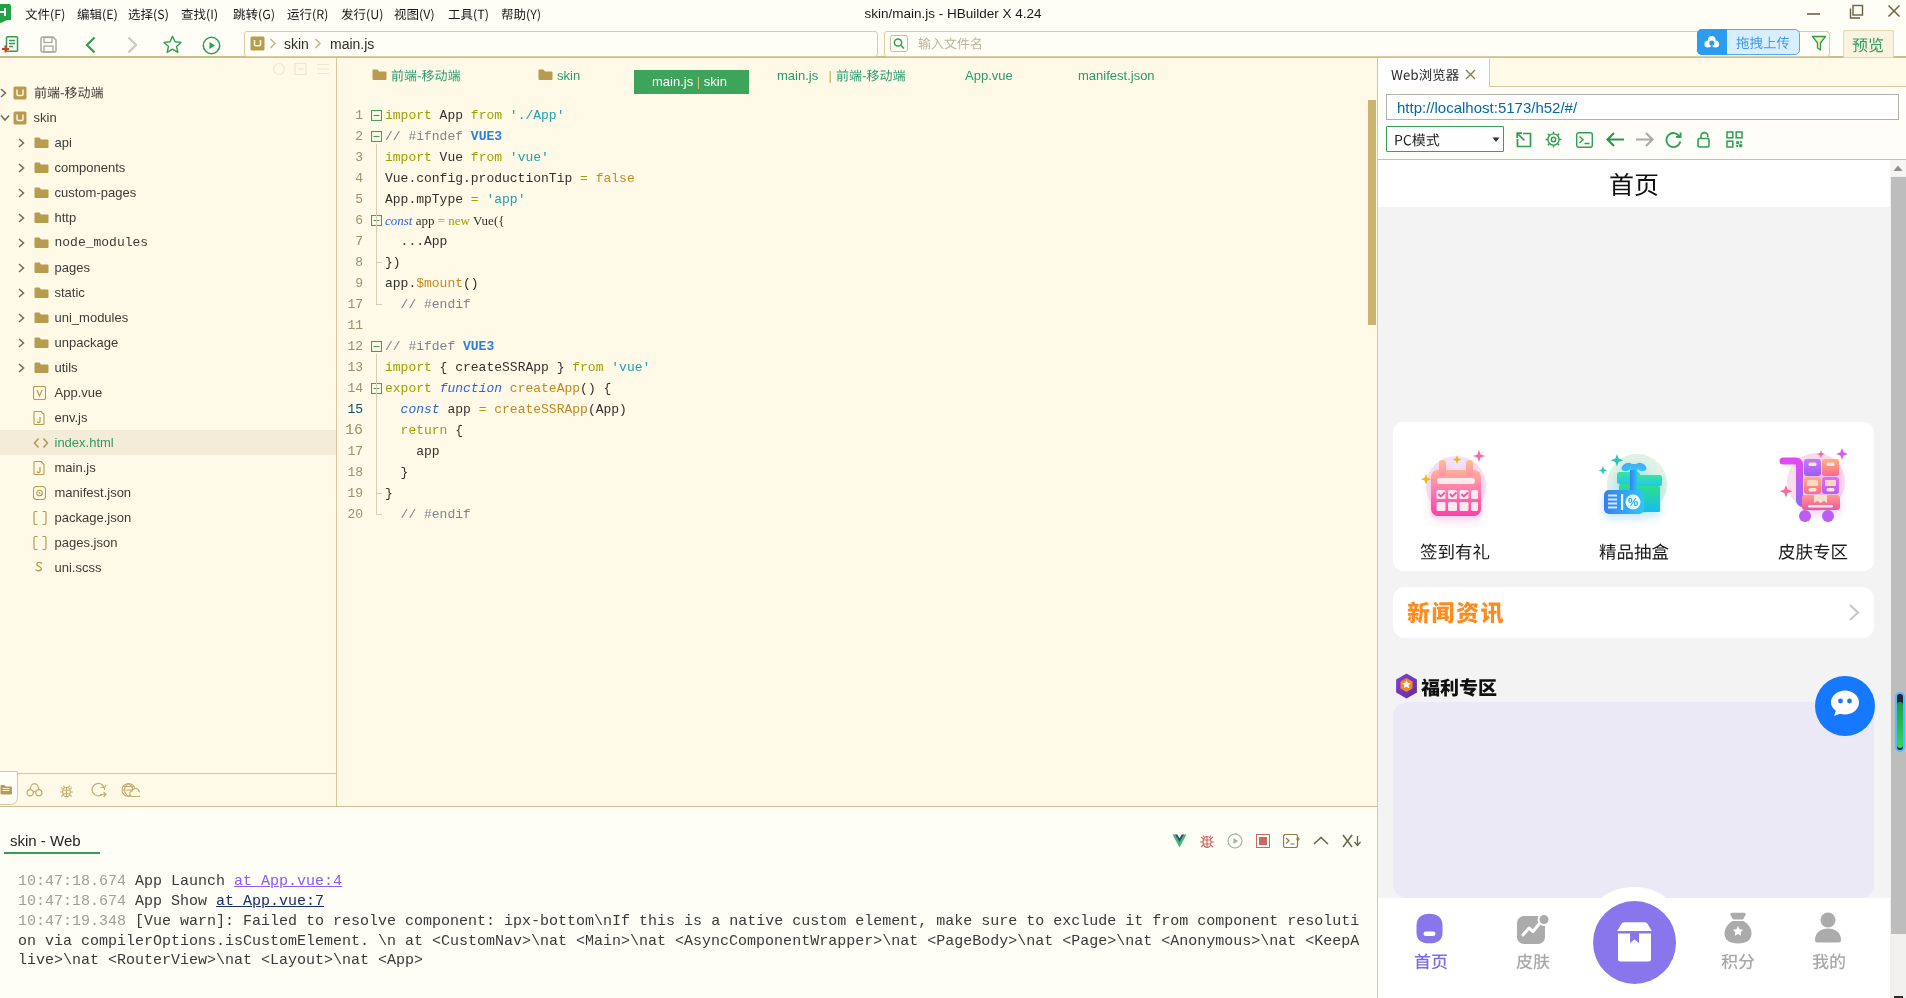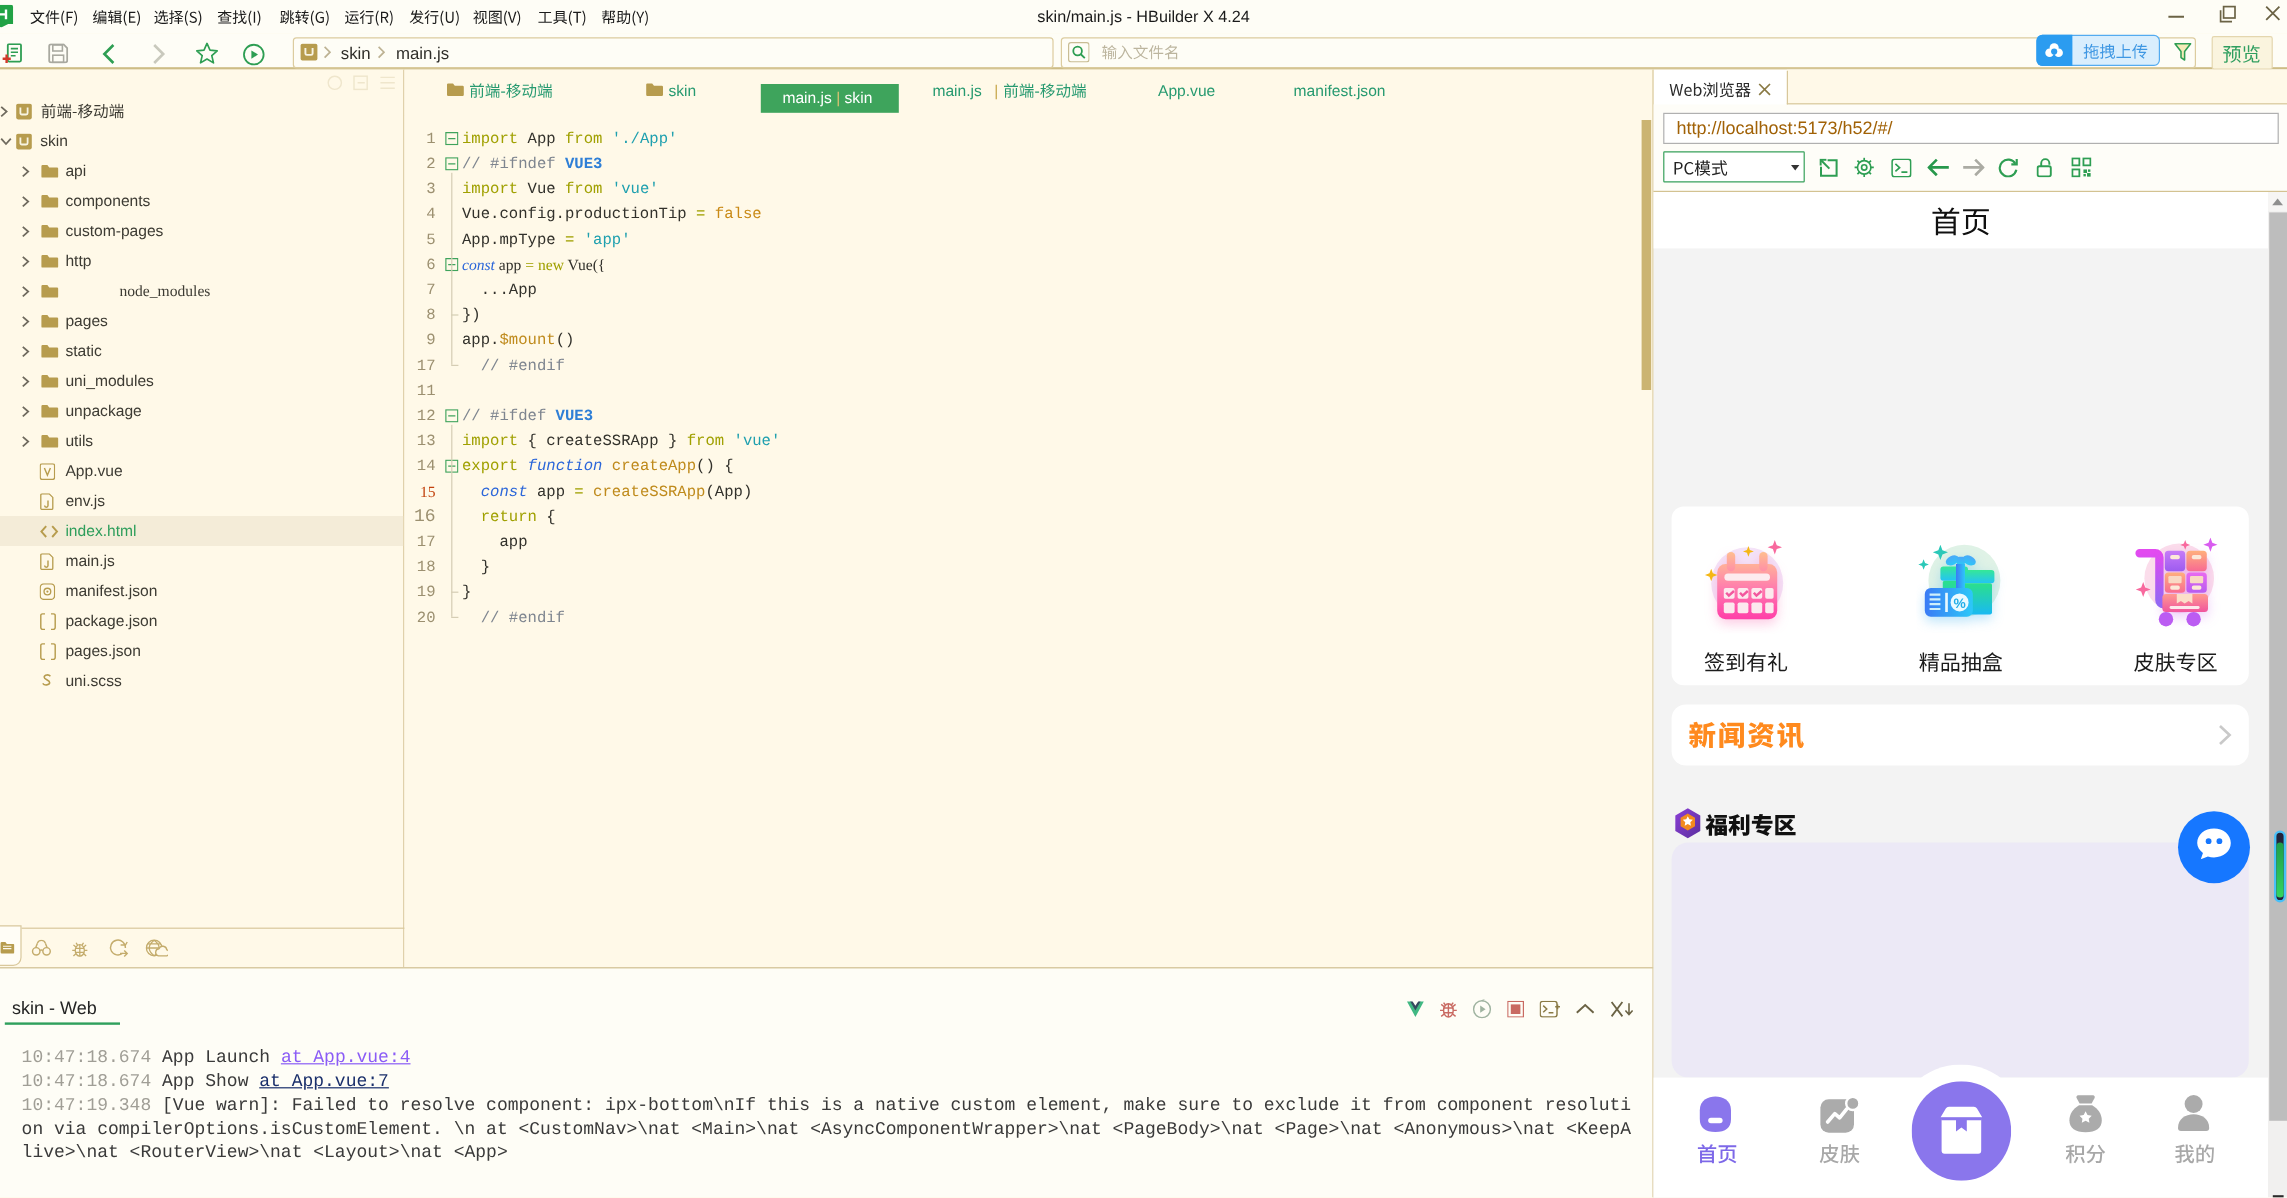--- a/index.html
+++ b/index.html
@@ -173,21 +173,21 @@
 <svg style="position:absolute;left:34px;top:211.0px;" width="15" height="13" viewBox="0 0 15 13">
     <path d="M0.5 2.5 a1 1 0 0 1 1-1 h4 l1.5 2 h6.5 a1 1 0 0 1 1 1 v6.5 a1 1 0 0 1 -1 1 h-12 a1 1 0 0 1-1-1 z" fill="#B79C4E"></path>
   </svg>
 <div style="position:absolute;left:54.5px;top:209.8px;font-family:'Liberation Sans',sans-serif;font-size:13px;color:#3D3B33;font-weight:normal;letter-spacing:normal;line-height:1.2;white-space:pre;">http</div>
 <svg style="position:absolute;left:18px;top:237.5px;" width="7" height="10" viewBox="0 0 7 10">
     <path d="M1 1 L5.5 5 L1 9" fill="none" stroke="#6F6A5E" stroke-width="1.5"></path>
   </svg>
 <svg style="position:absolute;left:34px;top:236.0px;" width="15" height="13" viewBox="0 0 15 13">
     <path d="M0.5 2.5 a1 1 0 0 1 1-1 h4 l1.5 2 h6.5 a1 1 0 0 1 1 1 v6.5 a1 1 0 0 1 -1 1 h-12 a1 1 0 0 1-1-1 z" fill="#B79C4E"></path>
   </svg>
-<div style="position:absolute;left:54.5px;top:234.8px;font-family:Liberation Serif, serif;font-size:13px;color:#3D3B33;font-weight:normal;letter-spacing:normal;line-height:1.2;white-space:pre;margin-left:45px;">node_modules</div>
+<div style="position:absolute;left:54.5px;top:234.8px;font-family:Liberation Mono, monospace;font-size:13px;color:#3D3B33;font-weight:normal;letter-spacing:normal;line-height:1.2;white-space:pre;">node_modules</div>
 <svg style="position:absolute;left:18px;top:262.5px;" width="7" height="10" viewBox="0 0 7 10">
     <path d="M1 1 L5.5 5 L1 9" fill="none" stroke="#6F6A5E" stroke-width="1.5"></path>
   </svg>
 <svg style="position:absolute;left:34px;top:261.0px;" width="15" height="13" viewBox="0 0 15 13">
     <path d="M0.5 2.5 a1 1 0 0 1 1-1 h4 l1.5 2 h6.5 a1 1 0 0 1 1 1 v6.5 a1 1 0 0 1 -1 1 h-12 a1 1 0 0 1-1-1 z" fill="#B79C4E"></path>
   </svg>
 <div style="position:absolute;left:54.5px;top:259.8px;font-family:'Liberation Sans',sans-serif;font-size:13px;color:#3D3B33;font-weight:normal;letter-spacing:normal;line-height:1.2;white-space:pre;">pages</div>
 <svg style="position:absolute;left:18px;top:287.5px;" width="7" height="10" viewBox="0 0 7 10">
     <path d="M1 1 L5.5 5 L1 9" fill="none" stroke="#6F6A5E" stroke-width="1.5"></path>
   </svg>
@@ -311,21 +311,21 @@
 <div style="position:absolute;left:363px;top:188.7px;line-height:21px;font-family:'Liberation Mono',monospace;font-size:13px;color:#9C9070;transform:translateX(-100%)">5</div>
 <div style="position:absolute;left:363px;top:209.7px;line-height:21px;font-family:'Liberation Mono',monospace;font-size:13px;color:#9C9070;transform:translateX(-100%)">6</div>
 <div style="position:absolute;left:363px;top:230.7px;line-height:21px;font-family:'Liberation Mono',monospace;font-size:13px;color:#9C9070;transform:translateX(-100%)">7</div>
 <div style="position:absolute;left:363px;top:251.7px;line-height:21px;font-family:'Liberation Mono',monospace;font-size:13px;color:#9C9070;transform:translateX(-100%)">8</div>
 <div style="position:absolute;left:363px;top:272.7px;line-height:21px;font-family:'Liberation Mono',monospace;font-size:13px;color:#9C9070;transform:translateX(-100%)">9</div>
 <div style="position:absolute;left:363px;top:293.7px;line-height:21px;font-family:'Liberation Mono',monospace;font-size:13px;color:#9C9070;transform:translateX(-100%)">17</div>
 <div style="position:absolute;left:363px;top:314.7px;line-height:21px;font-family:'Liberation Mono',monospace;font-size:13px;color:#9C9070;transform:translateX(-100%)">11</div>
 <div style="position:absolute;left:363px;top:335.7px;line-height:21px;font-family:'Liberation Mono',monospace;font-size:13px;color:#9C9070;transform:translateX(-100%)">12</div>
 <div style="position:absolute;left:363px;top:356.7px;line-height:21px;font-family:'Liberation Mono',monospace;font-size:13px;color:#9C9070;transform:translateX(-100%)">13</div>
 <div style="position:absolute;left:363px;top:377.7px;line-height:21px;font-family:'Liberation Mono',monospace;font-size:13px;color:#9C9070;transform:translateX(-100%)">14</div>
-<div style="position:absolute;left:363px;top:398.7px;line-height:21px;font-family:Liberation Serif, serif;font-size:13px;color:#c2410c;transform:translateX(-100%)">15</div>
+<div style="position:absolute;left:363px;top:398.7px;line-height:21px;font-family:Liberation Mono, monospace;font-size:13px;color:#0c4a6e;transform:translateX(-100%)">15</div>
 <div style="position:absolute;left:363px;top:419.7px;line-height:21px;font-family:'Liberation Mono',monospace;font-size:15px;color:#9C9070;transform:translateX(-100%)">16</div>
 <div style="position:absolute;left:363px;top:440.7px;line-height:21px;font-family:'Liberation Mono',monospace;font-size:13px;color:#9C9070;transform:translateX(-100%)">17</div>
 <div style="position:absolute;left:363px;top:461.7px;line-height:21px;font-family:'Liberation Mono',monospace;font-size:13px;color:#9C9070;transform:translateX(-100%)">18</div>
 <div style="position:absolute;left:363px;top:482.7px;line-height:21px;font-family:'Liberation Mono',monospace;font-size:13px;color:#9C9070;transform:translateX(-100%)">19</div>
 <div style="position:absolute;left:363px;top:503.7px;line-height:21px;font-family:'Liberation Mono',monospace;font-size:13px;color:#9C9070;transform:translateX(-100%)">20</div>
 <svg style="position:absolute;left:370.5px;top:109.7px;" width="11" height="11" viewBox="0 0 11 11">
     <rect x="0.5" y="0.5" width="10" height="10" fill="none" stroke="#3FA35C" stroke-width="1.1"></rect>
     <path d="M2.5 5.5 h6" stroke="#3FA35C" stroke-width="1.1"></path>
   </svg>
 <svg style="position:absolute;left:370.5px;top:130.7px;" width="11" height="11" viewBox="0 0 11 11">
@@ -412,21 +412,21 @@
 <div style="position:absolute;left:1378px;top:87px;width:528px;height:72px;background:#FEFDF8"></div>
 <div style="position:absolute;left:1489px;top:58px;width:417px;height:29px;background:#FFF9E8;border-bottom:1px solid #D8C79B"></div>
 <div style="position:absolute;left:1489px;top:59px;width:1px;height:28px;background:#D8C79B"></div>
 <div style="position:absolute;left:1390.5px;top:67.8px;line-height:0"><svg width="68.2" height="13.5" viewBox="0 -11.88 68.2 13.50" style="overflow:visible">
       <path transform="translate(0.00,0)" d="M2.4 0H3.9L5.4 -6C5.6 -6.8 5.8 -7.5 5.9 -8.2H6C6.1 -7.5 6.3 -6.8 6.4 -6L7.9 0H9.4L11.5 -9.9H10.3L9.2 -4.5C9.1 -3.4 8.9 -2.4 8.7 -1.3H8.6C8.4 -2.4 8.2 -3.5 7.9 -4.5L6.5 -9.9H5.4L4 -4.5C3.8 -3.4 3.5 -2.4 3.3 -1.3H3.3C3.1 -2.4 2.9 -3.4 2.7 -4.5L1.6 -9.9H0.4Z M16.1 0.2C17.1 0.2 17.8 -0.1 18.5 -0.6L18 -1.4C17.5 -1 16.9 -0.8 16.2 -0.8C14.8 -0.8 13.9 -1.8 13.8 -3.4H18.7C18.7 -3.6 18.8 -3.8 18.8 -4.1C18.8 -6.2 17.7 -7.5 15.8 -7.5C14.2 -7.5 12.6 -6 12.6 -3.7C12.6 -1.2 14.1 0.2 16.1 0.2ZM13.8 -4.3C13.9 -5.7 14.8 -6.5 15.9 -6.5C17 -6.5 17.7 -5.7 17.7 -4.3Z M23.8 0.2C25.5 0.2 27 -1.3 27 -3.8C27 -6 26 -7.5 24.1 -7.5C23.2 -7.5 22.4 -7.1 21.8 -6.5L21.8 -7.8V-10.7H20.6V0H21.6L21.7 -0.8H21.7C22.4 -0.2 23.1 0.2 23.8 0.2ZM23.6 -0.9C23.1 -0.9 22.5 -1.1 21.8 -1.6V-5.5C22.5 -6.1 23.2 -6.5 23.8 -6.5C25.2 -6.5 25.7 -5.4 25.7 -3.8C25.7 -2 24.8 -0.9 23.6 -0.9Z M36.9 -9.9V-1.9H37.8V-9.9ZM39.1 -11.4V-0.1C39.1 0.1 39.1 0.2 38.9 0.2C38.7 0.2 38.2 0.2 37.6 0.2C37.7 0.5 37.8 0.9 37.9 1.1C38.7 1.1 39.3 1.1 39.6 0.9C39.9 0.8 40.1 0.5 40.1 -0.1V-11.4ZM28.8 -10.4C29.4 -9.9 30.2 -9.1 30.5 -8.6L31.2 -9.2C30.8 -9.7 30.1 -10.4 29.5 -11ZM28.2 -6.8C28.9 -6.3 29.7 -5.6 30.1 -5.1L30.8 -5.8C30.4 -6.2 29.6 -6.9 28.9 -7.4ZM28.5 0.1 29.4 0.7C29.9 -0.5 30.6 -2.1 31.1 -3.4L30.3 -3.9C29.8 -2.5 29.1 -0.9 28.5 0.1ZM31.7 -6.5C32.3 -5.7 33 -4.8 33.5 -3.8C32.9 -2.2 32.1 -0.9 30.9 0.1C31.1 0.3 31.5 0.6 31.6 0.8C32.7 -0.1 33.5 -1.4 34.1 -2.8C34.6 -1.9 35 -1.1 35.2 -0.4L36.1 -1C35.8 -1.8 35.2 -2.9 34.5 -4C35 -5.2 35.3 -6.6 35.5 -8.1H36.4V-9H31.4V-8.1H34.5C34.4 -7 34.2 -5.9 33.9 -5C33.4 -5.7 32.9 -6.4 32.4 -7ZM32.8 -10.9C33.1 -10.3 33.6 -9.5 33.7 -9L34.6 -9.4C34.4 -9.9 34 -10.7 33.6 -11.2Z M49.9 -8.5C50.6 -7.8 51.3 -6.9 51.7 -6.3L52.6 -6.7C52.2 -7.3 51.5 -8.2 50.7 -8.8ZM42.7 -10.6V-6.8H43.7V-10.6ZM45.5 -11.2V-6.3H46.5V-11.2ZM48.3 -2.5V-0.4C48.3 0.6 48.6 0.9 50 0.9C50.2 0.9 52.1 0.9 52.3 0.9C53.4 0.9 53.7 0.5 53.8 -1C53.6 -1.1 53.1 -1.2 52.9 -1.4C52.9 -0.1 52.8 0 52.2 0C51.9 0 50.4 0 50.1 0C49.4 0 49.3 -0 49.3 -0.4V-2.5ZM47.3 -4.4V-3.3C47.3 -2.3 47 -0.7 42.1 0.3C42.3 0.5 42.6 0.9 42.7 1.1C47.8 -0.1 48.4 -1.9 48.4 -3.3V-4.4ZM43.8 -5.9V-1.6H44.8V-5H51.2V-1.7H52.2V-5.9ZM49.1 -11.4C48.7 -9.8 48.1 -8.3 47.3 -7.3C47.5 -7.2 47.9 -6.9 48.1 -6.8C48.6 -7.4 49 -8.2 49.4 -9.1H53.8V-10H49.7C49.8 -10.4 49.9 -10.7 50.1 -11.2Z M57.3 -9.9H59.6V-8H57.3ZM63.1 -9.9H65.5V-8H63.1ZM63 -6.5C63.5 -6.3 64.2 -6 64.7 -5.7H60.8C61.1 -6.1 61.4 -6.5 61.6 -7L60.6 -7.2V-10.7H56.4V-7.1H60.5C60.3 -6.6 60 -6.1 59.6 -5.7H55.4V-4.8H58.7C57.8 -4 56.6 -3.2 55.1 -2.7C55.3 -2.5 55.5 -2.1 55.6 -1.9L56.4 -2.2V1.1H57.3V0.7H59.6V1H60.6V-3.1H58C58.8 -3.6 59.5 -4.2 60 -4.8H62.5C63.1 -4.1 63.8 -3.6 64.7 -3.1H62.2V1.1H63.1V0.7H65.5V1H66.5V-2.2L67.1 -2C67.3 -2.2 67.6 -2.6 67.8 -2.8C66.3 -3.2 64.8 -3.9 63.8 -4.8H67.5V-5.7H65.1L65.5 -6.1C65 -6.4 64.2 -6.8 63.5 -7.1ZM62.1 -10.7V-7.1H66.5V-10.7ZM57.3 -0.2V-2.2H59.6V-0.2ZM63.1 -0.2V-2.2H65.5V-0.2Z" fill="#2B2B2B"></path>
     </svg></div>
 <svg style="position:absolute;left:1464px;top:68px;" width="13" height="13" viewBox="0 0 13 13">
     <path d="M2 2 L11 11 M11 2 L2 11" stroke="#8A7A45" stroke-width="1.4"></path>
   </svg>
 <div style="position:absolute;left:1386px;top:94px;width:513px;height:26px;background:#fff;border:1px solid #B0B0B0"></div>
-<div style="position:absolute;left:1397px;top:98.7px;font-family:'Liberation Sans',sans-serif;font-size:15px;color:#a16207;font-weight:normal;letter-spacing:normal;line-height:1.2;white-space:pre;">http://localhost:5173/h52/#/</div>
+<div style="position:absolute;left:1397px;top:98.7px;font-family:'Liberation Sans',sans-serif;font-size:15px;color:#0369a1;font-weight:normal;letter-spacing:normal;line-height:1.2;white-space:pre;">http://localhost:5173/h52/#/</div>
 <div style="position:absolute;left:1386px;top:126px;width:118px;height:26px;background:#fff;border:1.5px solid #37A05B;border-radius:1px"></div>
 <div style="position:absolute;left:1394.0px;top:132.5px;line-height:0"><svg width="45.8" height="14.0" viewBox="0 -12.32 45.8 14.00" style="overflow:visible">
       <path transform="translate(0.00,0)" d="M1.4 0H2.7V-4.1H4.4C6.7 -4.1 8.2 -5.1 8.2 -7.3C8.2 -9.5 6.6 -10.3 4.3 -10.3H1.4ZM2.7 -5.1V-9.2H4.2C6 -9.2 6.9 -8.8 6.9 -7.3C6.9 -5.8 6 -5.1 4.2 -5.1Z M14.1 0.2C15.5 0.2 16.5 -0.4 17.3 -1.3L16.6 -2.1C15.9 -1.4 15.2 -1 14.2 -1C12.2 -1 11 -2.6 11 -5.2C11 -7.7 12.3 -9.3 14.2 -9.3C15.1 -9.3 15.8 -8.9 16.3 -8.3L17 -9.2C16.4 -9.8 15.5 -10.4 14.2 -10.4C11.6 -10.4 9.7 -8.4 9.7 -5.1C9.7 -1.8 11.6 0.2 14.1 0.2Z M24.4 -5.8H29.3V-4.8H24.4ZM24.4 -7.6H29.3V-6.6H24.4ZM28 -11.8V-10.6H25.9V-11.8H24.9V-10.6H22.8V-9.7H24.9V-8.7H25.9V-9.7H28V-8.7H29.1V-9.7H31V-10.6H29.1V-11.8ZM23.4 -8.4V-4H26.3C26.2 -3.6 26.2 -3.2 26.1 -2.9H22.6V-2H25.8C25.2 -0.9 24.2 -0.2 22.2 0.3C22.4 0.5 22.6 0.9 22.7 1.1C25.2 0.5 26.3 -0.5 26.9 -2C27.6 -0.4 28.9 0.6 30.7 1.1C30.8 0.9 31.1 0.5 31.3 0.3C29.7 -0.1 28.5 -0.9 27.9 -2H31V-2.9H27.1C27.2 -3.2 27.3 -3.6 27.3 -4H30.3V-8.4ZM20.2 -11.8V-9.1H18.5V-8.1H20.2V-8.1C19.9 -6.2 19.1 -3.9 18.2 -2.8C18.4 -2.5 18.7 -2 18.8 -1.7C19.3 -2.6 19.8 -3.8 20.2 -5.2V1.1H21.3V-6.1C21.6 -5.4 22.1 -4.5 22.2 -4L22.9 -4.8C22.7 -5.2 21.6 -6.9 21.3 -7.5V-8.1H22.7V-9.1H21.3V-11.8Z M41.7 -11.1C42.4 -10.6 43.3 -9.8 43.7 -9.3L44.5 -10C44 -10.5 43.1 -11.2 42.4 -11.7ZM39.7 -11.7C39.7 -10.8 39.7 -10 39.8 -9.1H32.6V-8.1H39.8C40.2 -2.9 41.4 1.1 43.7 1.1C44.8 1.1 45.1 0.4 45.3 -2C45 -2.1 44.6 -2.4 44.4 -2.6C44.3 -0.7 44.2 0.1 43.8 0.1C42.4 0.1 41.3 -3.4 40.9 -8.1H45.1V-9.1H40.9C40.8 -10 40.8 -10.8 40.8 -11.7ZM32.6 -0.3 33 0.7C34.7 0.3 37.3 -0.3 39.7 -0.8L39.6 -1.8L36.6 -1.1V-5H39.2V-6H33.1V-5H35.6V-0.9Z" fill="#222"></path>
     </svg></div>
 <svg style="position:absolute;left:1492px;top:137px;" width="8" height="6" viewBox="0 0 8 6">
     <path d="M0.5 0.5 L4 5 L7.5 0.5 Z" fill="#333"></path>
   </svg>
 <svg style="position:absolute;left:1516px;top:132px;" width="16" height="16" viewBox="0 0 16 16">
     <path d="M7 1.5 h7.5 v13 h-13 V7" fill="none" stroke="#2E9E53" stroke-width="1.7"></path>
     <path d="M8.5 8.5 L1.8 1.8" stroke="#2E9E53" stroke-width="1.7"></path>

